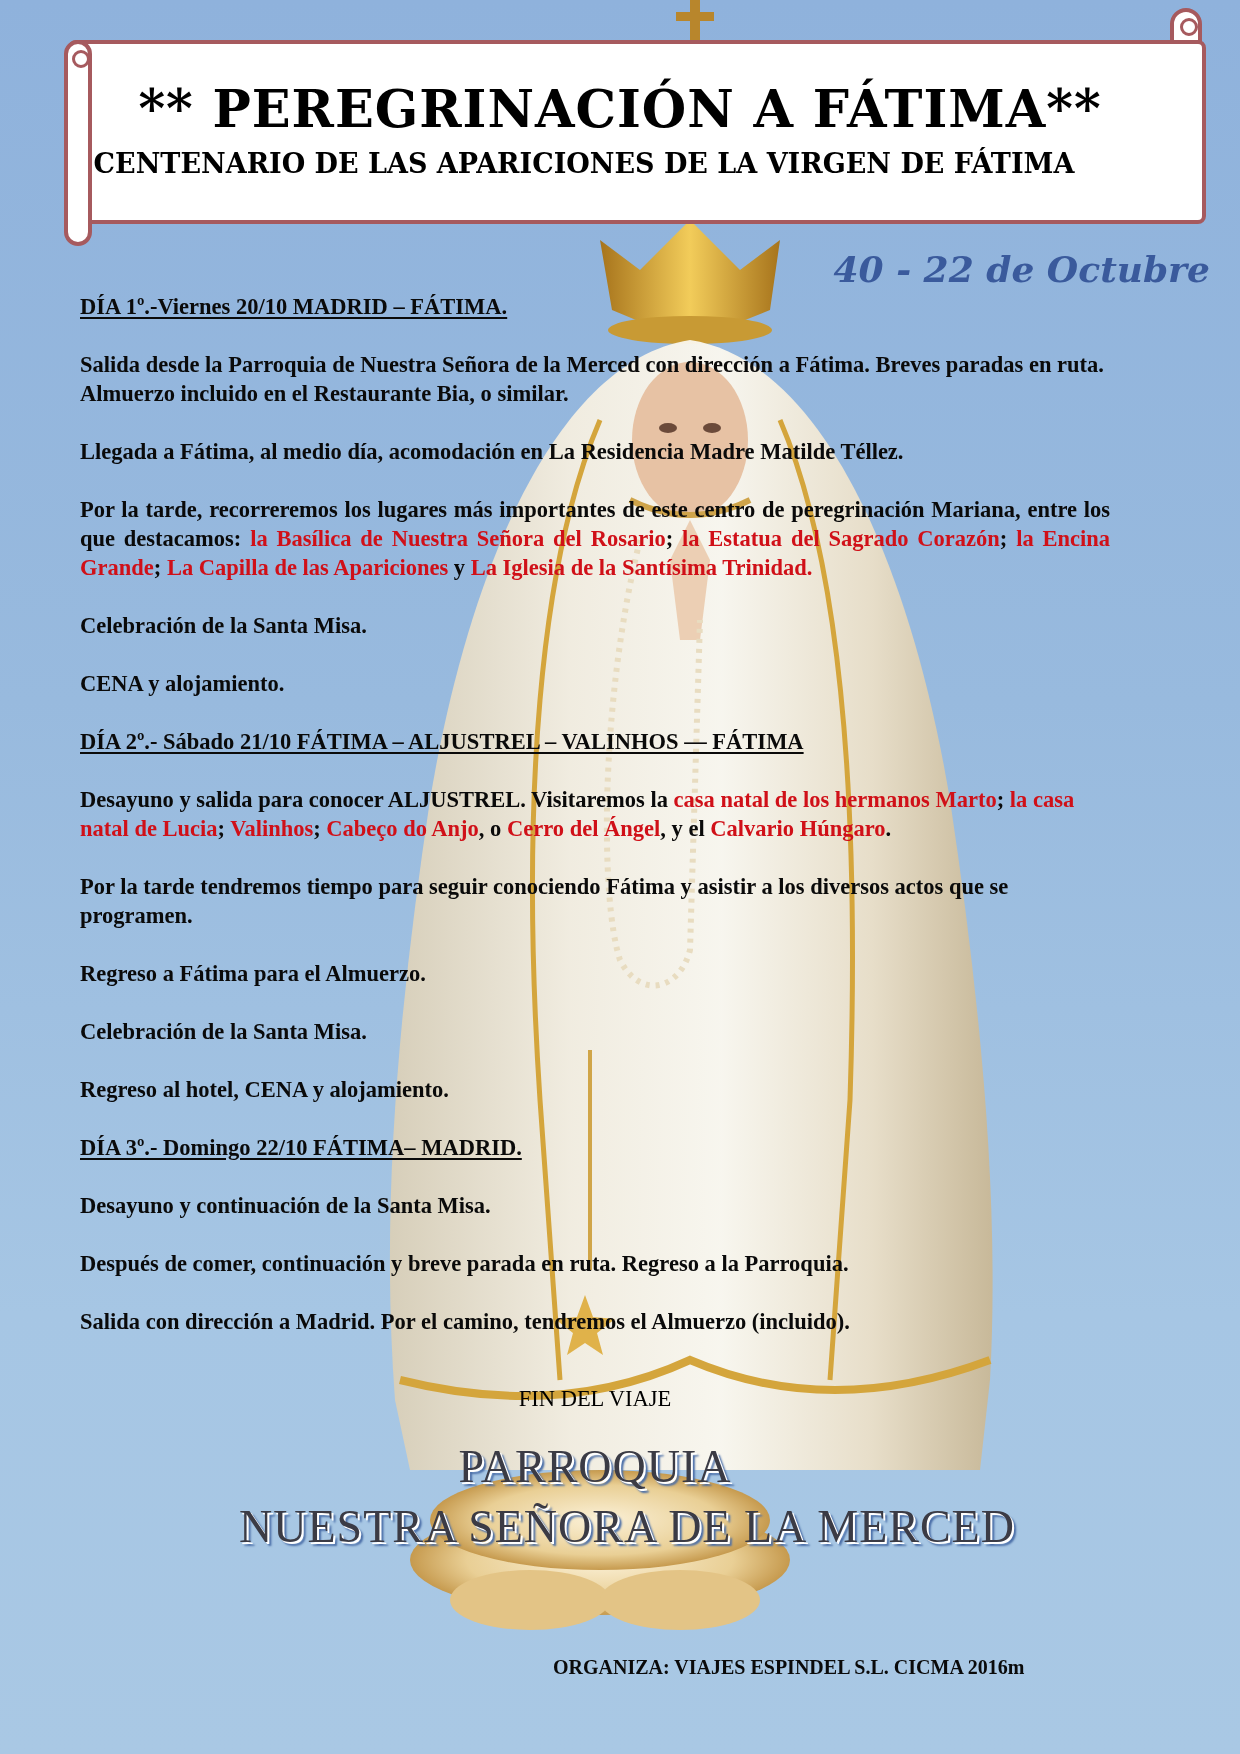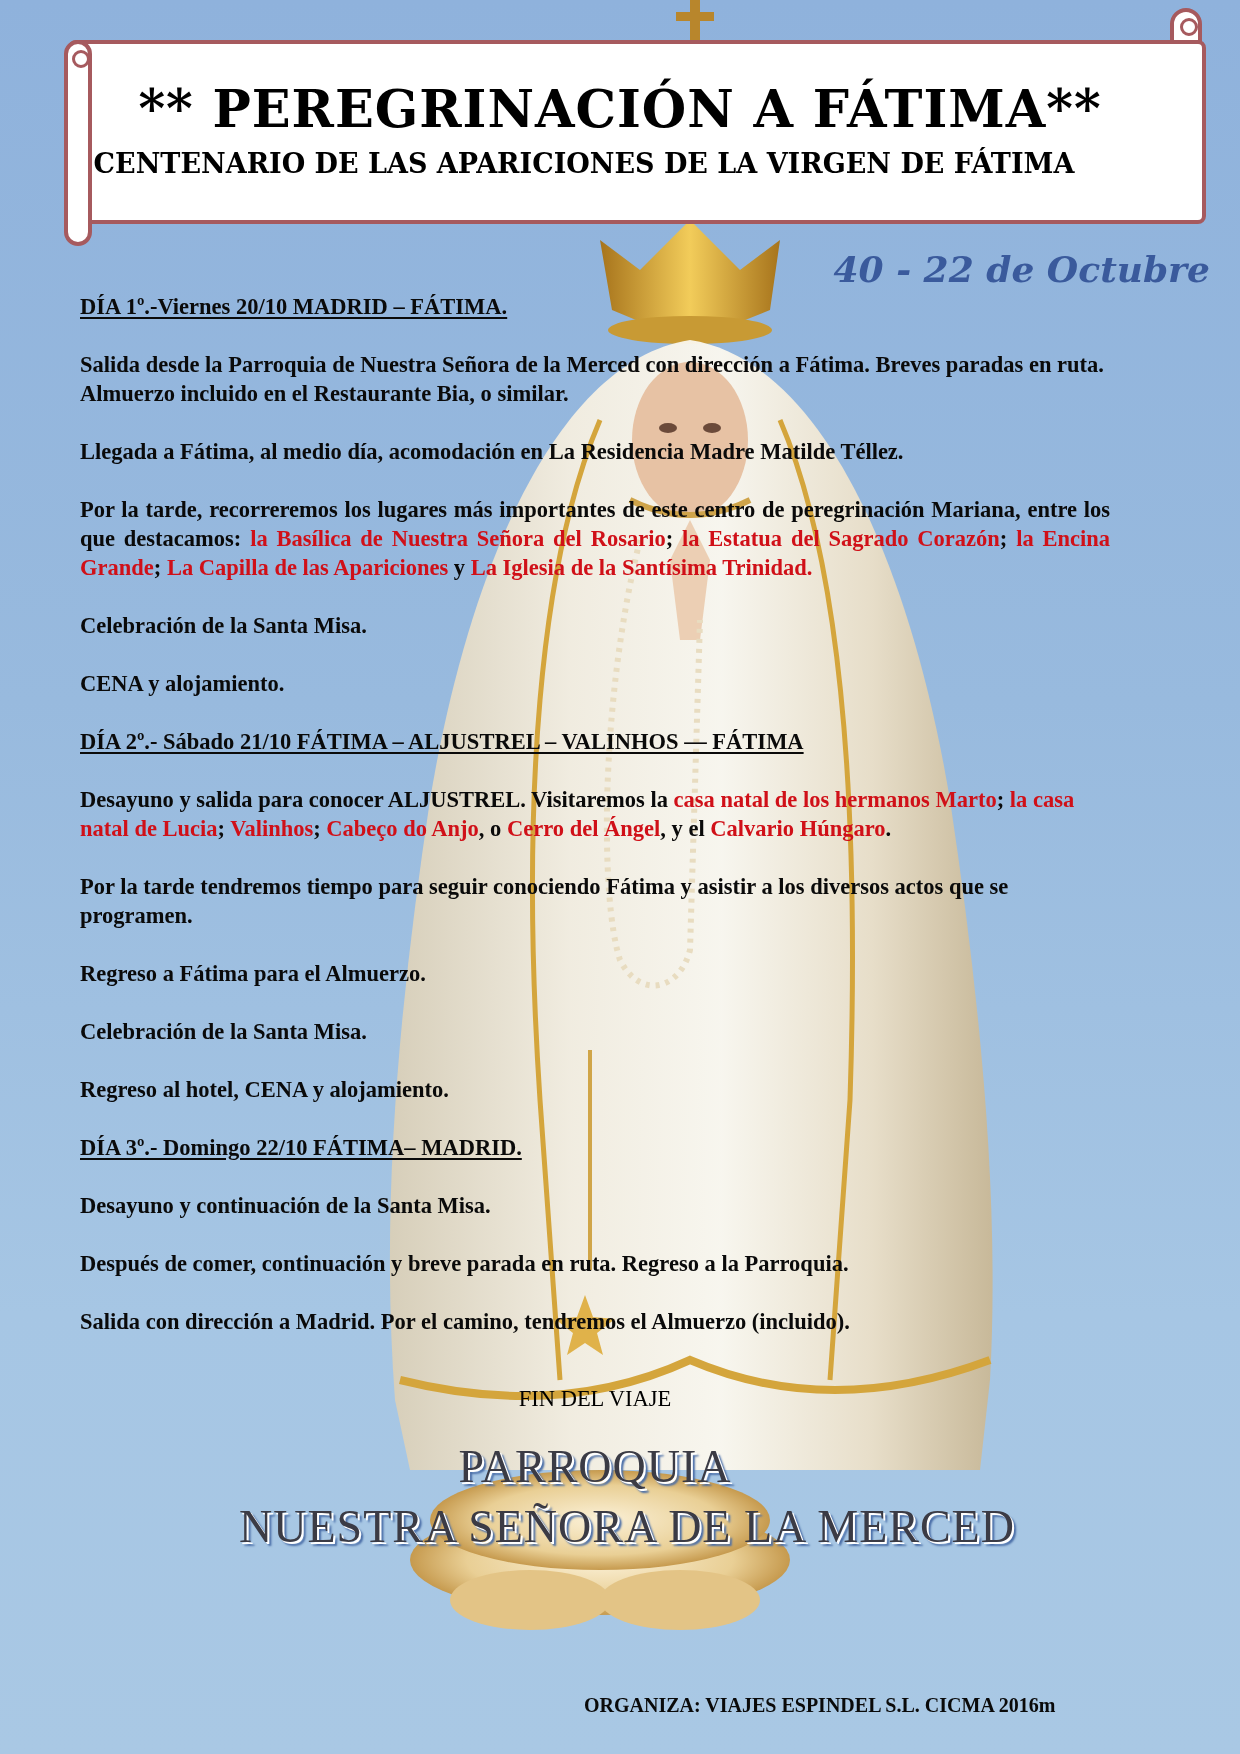--- a/index.html
+++ b/index.html
@@ -46,21 +46,21 @@
   .heading { text-decoration:underline; text-underline-offset:3px; }
   .red { color:#d01018; }
   .justify { text-align:justify; }
   .fin { position:absolute; left:0; width:1190px; top:1386px; text-align:center; font-size:22.5px; font-weight:normal; }
   .parroquia {
     position:absolute; left:0; width:1190px; text-align:center;
     font-family:"Liberation Serif", serif; font-size:46px; color:#3b3b45; letter-spacing:1px;
     text-decoration-thickness:5px; text-underline-offset:6px;
     text-shadow: 2px 2px 0 #ffffff, 4px 4px 2px #4a6ea8;
   }
-  .organiza { position:absolute; left:584px; top:1656px; font-size:20px; font-weight:bold; color:#0a0a0a;margin-top:38px; }
+  .organiza { position:absolute; left:553px; top:1656px; font-size:20px; font-weight:bold; color:#0a0a0a; }
 </style>
 </head>
 <body>
 
 <svg class="statue" viewBox="0 0 1240 1754" xmlns="http://www.w3.org/2000/svg">
   <defs>
     <linearGradient id="robe" x1="0" x2="1" y1="0" y2="0">
       <stop offset="0" stop-color="#d9cfb8"></stop>
       <stop offset="0.3" stop-color="#f4eee0"></stop>
       <stop offset="0.55" stop-color="#fbf8ef"></stop>

